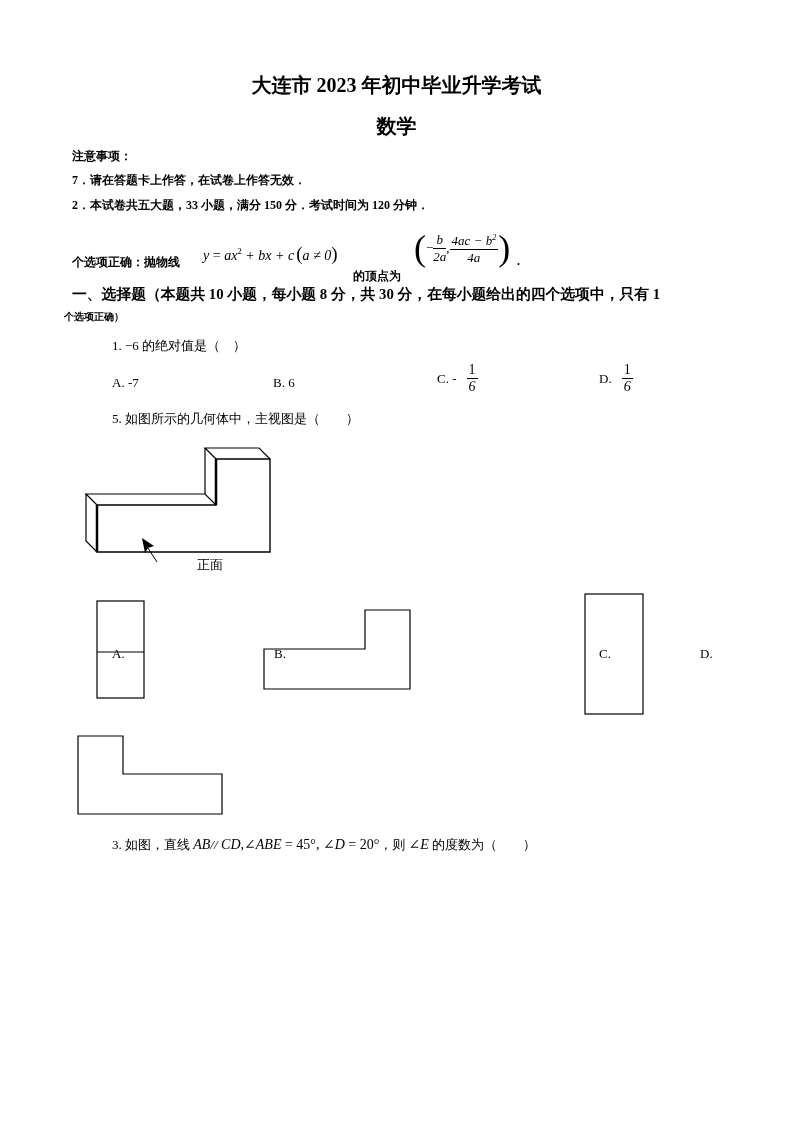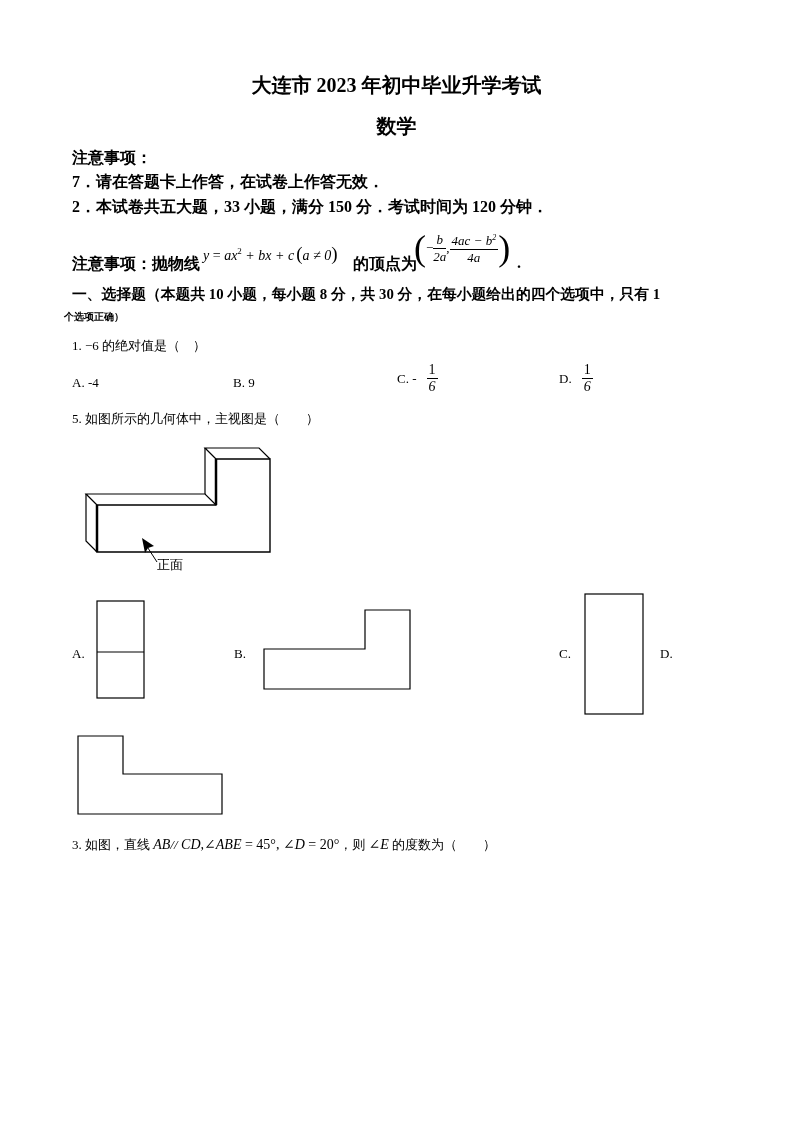--- a/index.html
+++ b/index.html
@@ -1,64 +1,64 @@
 <!DOCTYPE html>
 <html><head>
   <meta charset="utf-8">
   <style>
     html, body { margin: 0; padding: 0; background: #ffffff; }
     body { width: 793px; height: 1122px; position: relative; overflow: hidden;
            font-family: "Liberation Serif", "DejaVu Serif", serif; color: #000; }
     .abs { position: absolute; white-space: nowrap; }
     .title { font-weight: bold; font-size: 20px; left: 0; width: 793px; text-align: center; }
-    .bold { font-weight: bold; font-size: 16px; }
-    .normal { font-size: 13px; }
+    .bold { font-weight: bold; font-size: 12px; }
+    .normal { font-size: 13px; margin-left: 40px; }
     .math { font-family: "Liberation Serif", "DejaVu Serif", serif; font-style: italic; }
     .frac { display: inline-block; vertical-align: middle; text-align: center; font-size: 13px; }
     .frac .num { display: block; border-bottom: 1px solid #000; padding: 0 2px; line-height: 16px; }
     .frac .den { display: block; line-height: 16px; font-style: italic; }
     svg { position: absolute; overflow: visible; }
   </style>
 </head>
 <body>
 
 <div class="abs title" style="top:72px;">大连市 2023 年初中毕业升学考试</div>
 <div class="abs title" style="top:113px;">数学</div>
 
 <div class="abs bold" style="left:72px; top:148px;">注意事项：</div>
 <div class="abs bold" style="left:72px; top:172px;">7．请在答题卡上作答，在试卷上作答无效．</div>
 <div class="abs bold" style="left:72px; top:197px;">2．本试卷共五大题，33 小题，满分 150 分．考试时间为 120 分钟．</div>
 
-<div class="abs bold" style="left:72px; top:254px;">注意事项：抛物线</div>
+<div class="abs bold" style="left:72px; top:254px;">个选项正确：抛物线</div>
 <div class="abs" style="left:203px; top:243px; font-size:14px;text-align:right;">
   <span class="math">y</span><span> = </span><span class="math">ax</span><sup style="font-size:9px;">2</sup><span class="math"> + bx + c</span><span style="font-size:19px; margin-left:2px;">(</span><span class="math">a ≠ 0</span><span style="font-size:19px;">)</span>
 </div>
-<div class="abs bold" style="left:353px; top:254px;">的顶点为</div>
+<div class="abs bold" style="left:353px; top:268px;">的顶点为</div>
 <div class="abs" style="left:414px; top:226px; height:44px; display:flex; align-items:center; font-size:13px;">
   <span style="font-size:36px; font-weight:lighter; line-height:40px;">(</span>
   <span>−</span>
   <span class="frac">
     <span class="num math">b</span>
     <span class="den math">2a</span>
   </span>
   <span>,</span>
   <span class="frac">
     <span class="num math"><span>4ac − b</span><sup style="font-size:8px;">2</sup></span>
     <span class="den math">4a</span>
   </span>
   <span style="font-size:36px; font-weight:lighter; line-height:40px;">)</span>
 </div>
 <div class="abs bold" style="left:517px; top:254px;">.</div>
 
 <div class="abs bold" style="left:72px; top:285px; font-size:14.8px;">一、选择题（本题共 10 小题，每小题 8 分，共 30 分，在每小题给出的四个选项中，只有 1</div>
 <div class="abs bold" style="left:64px; top:310px; font-size:10px;">个选项正确）</div>
 
 <div class="abs normal" style="left:72px; top:337px;">1. −6 的绝对值是（　）</div>
-<div class="abs normal" style="left:72px; top:375px;">A. -4</div>
-<div class="abs normal" style="left:233px; top:375px;">B. 9</div>
+<div class="abs normal" style="left:72px; top:375px;">A. -7</div>
+<div class="abs normal" style="left:233px; top:375px;">B. 6</div>
 <div class="abs normal" style="left:397px; top:362px; display:flex; align-items:center;">
   <span style="margin-right:10px;">C. -</span>
   <span class="frac" style="font-size:14px;">
     <span class="num" style="border-bottom-width:1px;">1</span>
     <span class="den">6</span>
   </span>
 </div>
 <div class="abs normal" style="left:559px; top:362px; display:flex; align-items:center;">
   <span style="margin-right:10px;">D.</span>
   <span class="frac" style="font-size:14px;">

